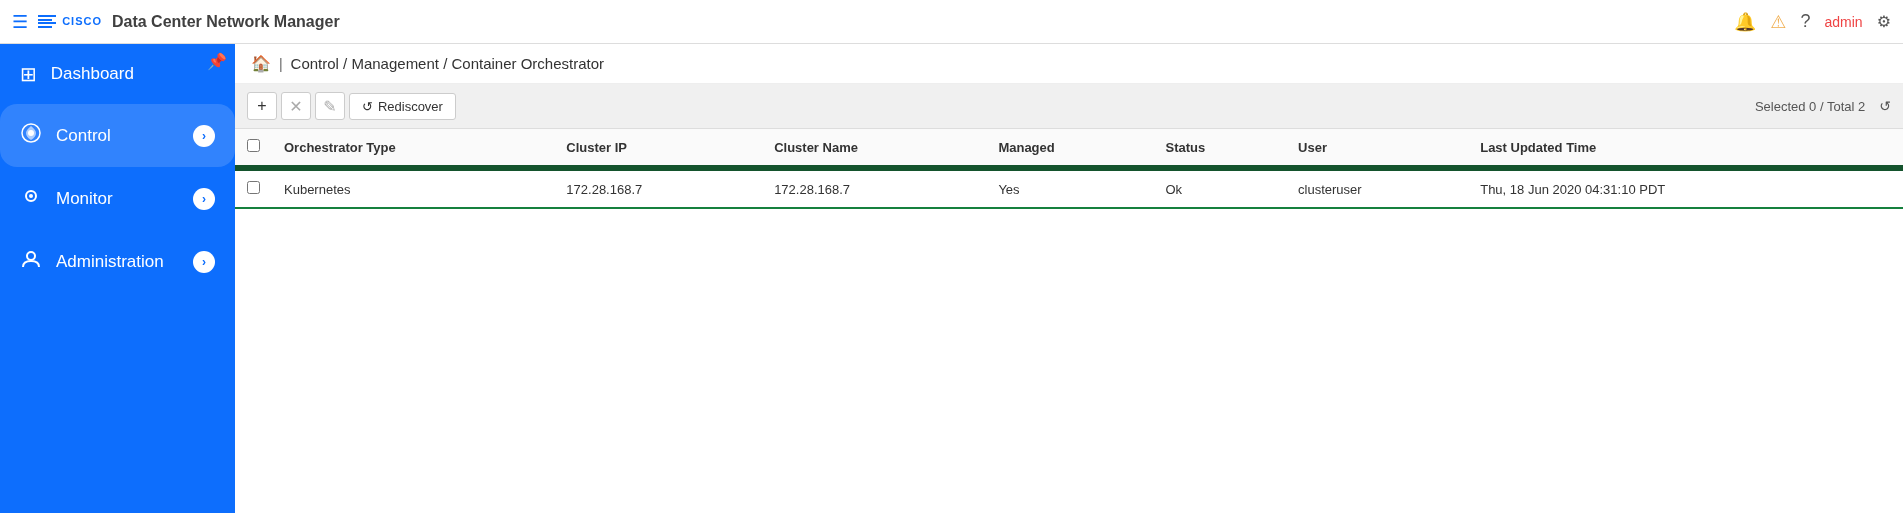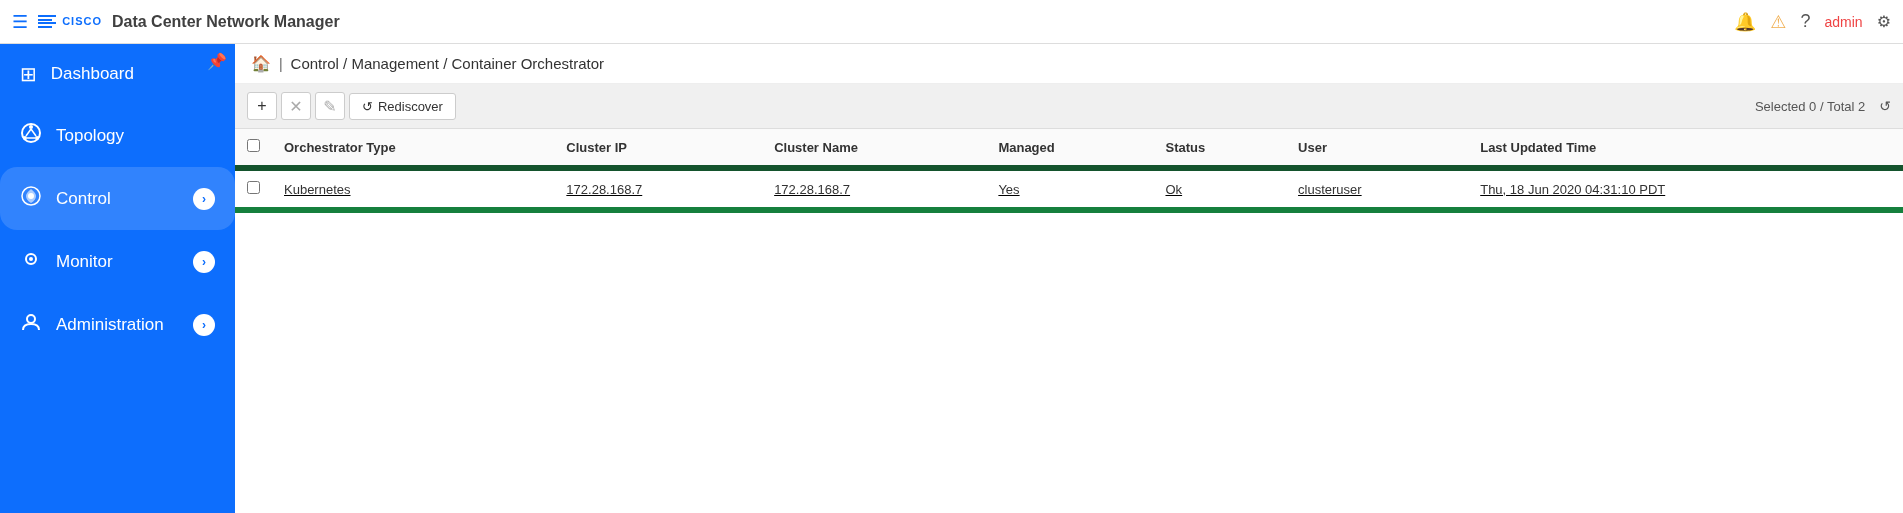--- a/index.html
+++ b/index.html
@@ -86,21 +86,21 @@
       padding: 5px 12px; border: 1px solid #ccc; background: #fff;
       cursor: pointer; border-radius: 3px; font-size: 13px; color: #333;
     }
     .refresh-icon { font-size: 14px; color: #555; cursor: pointer; }
 
     
     .table-container { flex: 1; overflow: auto; }
     table { width: 100%; border-collapse: collapse; font-size: 13px; }
     thead tr { border-bottom: 6px solid #14532d; background: #fafafa; margin-left: 16px; }
     th { padding: 10px 12px; text-align: left; font-weight: 600; color: #333; white-space: nowrap; }
-    tbody tr { border-bottom: 6px solid #15803d; text-decoration: underline; }
+    tbody tr { border-bottom: 2px solid #15803d; }
     td { padding: 10px 12px; color: #333; }
     .cb-col { width: 30px; }
     input[type="checkbox"] { cursor: pointer; }
   </style>
 </head>
 <body>
 
 <div class="top-header">
   <div class="top-header-left">
     <span class="hamburger-icon">☰</span>
@@ -125,34 +125,20 @@
 </div>
 
 <div class="main-layout">
 
   <nav class="sidebar">
     <span class="pin-icon">📌</span>
 
     <div class="sidebar-item">
       <span class="si-icon">⊞</span>
       <span class="si-label">Dashboard</span>
-    </div>
-    <div class="sidebar-item">
-      <span class="si-icon">
-        <svg width="22" height="22" viewBox="0 0 22 22" fill="none">
-          <circle cx="11" cy="11" r="9" stroke="white" stroke-width="2" fill="none"></circle>
-          <circle cx="11" cy="5" r="2" fill="white"></circle>
-          <circle cx="5" cy="16" r="2" fill="white"></circle>
-          <circle cx="17" cy="16" r="2" fill="white"></circle>
-          <line x1="11" y1="7" x2="6" y2="14" stroke="white" stroke-width="1.5"></line>
-          <line x1="11" y1="7" x2="16" y2="14" stroke="white" stroke-width="1.5"></line>
-          <line x1="7" y1="16" x2="15" y2="16" stroke="white" stroke-width="1.5"></line>
-        </svg>
-      </span>
-      <span class="si-label">Topology</span>
     </div>
     <div class="sidebar-item active">
       <span class="si-icon">
         <svg width="22" height="22" viewBox="0 0 22 22" fill="none">
           <circle cx="11" cy="11" r="9" fill="none" stroke="white" stroke-width="1.5"></circle>
           <path d="M11 4 Q16 8 16 11 Q16 15 11 18 Q6 15 6 11 Q6 8 11 4Z" fill="white" opacity="0.6"></path>
           <circle cx="11" cy="11" r="3" fill="white"></circle>
         </svg>
       </span>
       <span class="si-label">Control</span>

